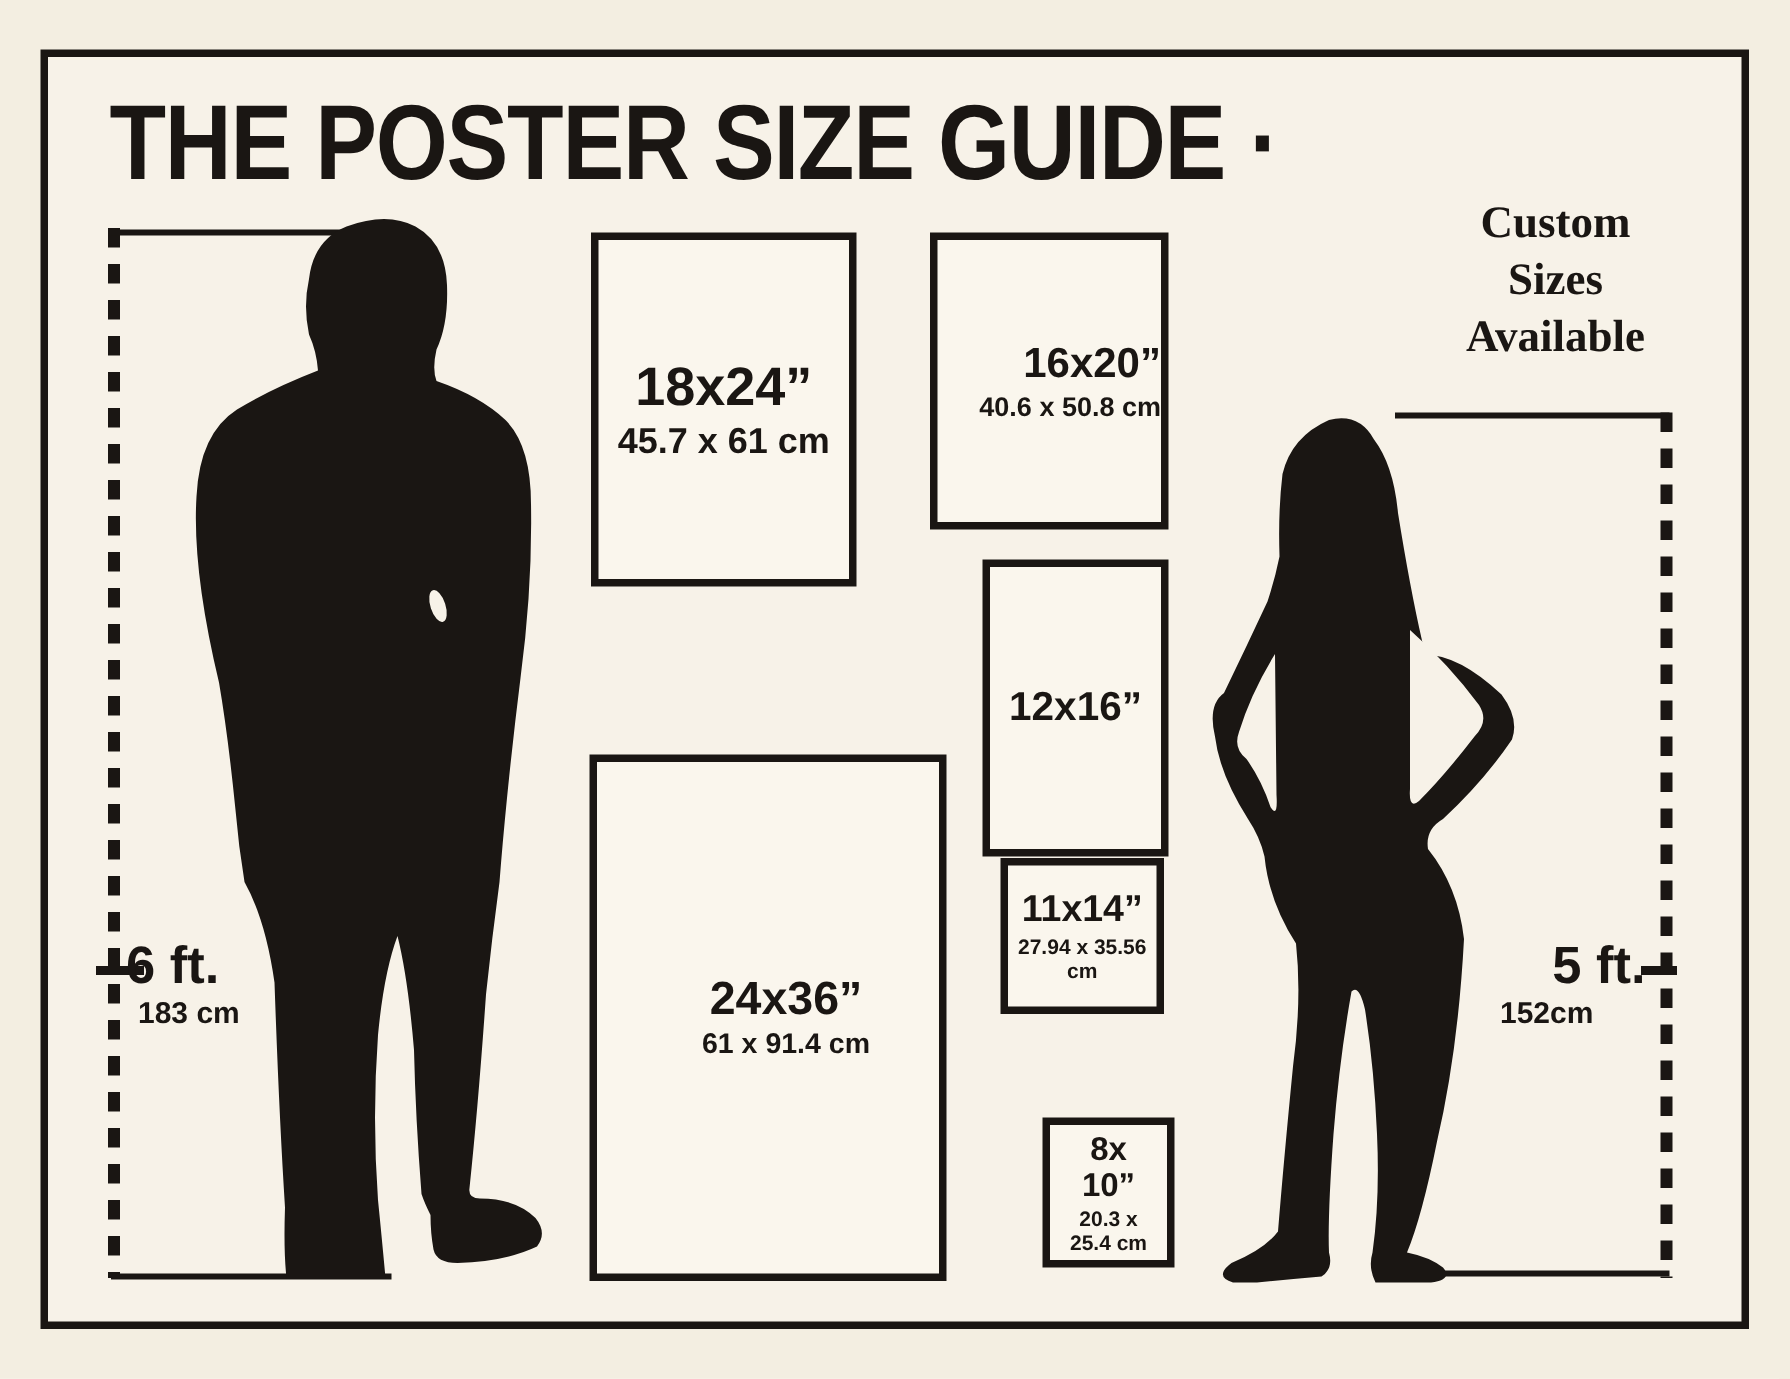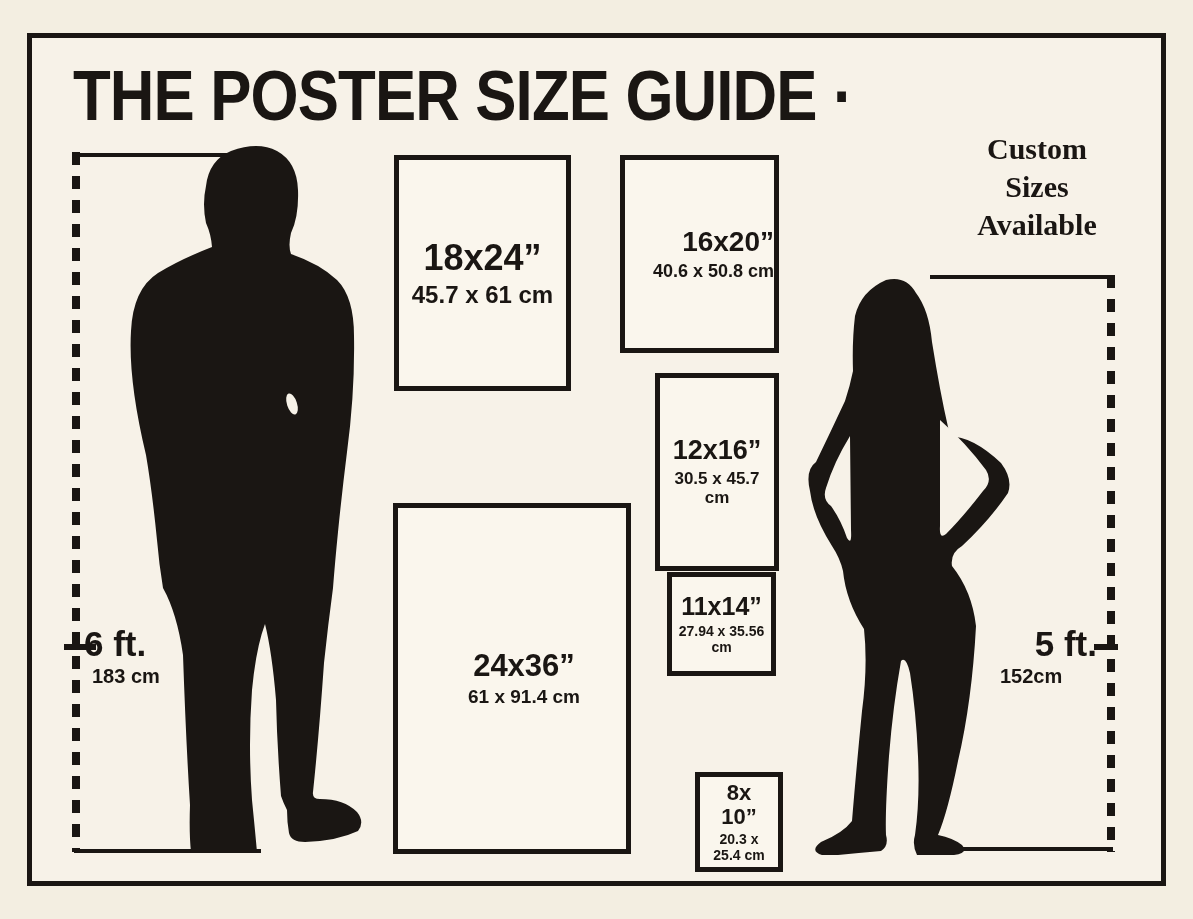--- a/index.html
+++ b/index.html
@@ -34,21 +34,21 @@
   .b18{left:394px;top:155px;width:177px;height:236px;}
   .b18 .in{font-size:36px;} .b18 .cm{font-size:24px;}
   .b16{left:620px;top:155px;width:159px;height:198px;align-items:flex-end;}
   .b16 .in{font-size:28px;} .b16 .cm{font-size:18px;}
   .b12{left:655px;top:373px;width:124px;height:198px;}
   .b12 .in{font-size:27px;} .b12 .cm{font-size:17px;}
   .b24{left:393px;top:503px;width:238px;height:351px;padding-left:24px;}
   .b24 .in{font-size:31px;} .b24 .cm{font-size:19px;}
   .b11{left:667px;top:572px;width:109px;height:104px;}
   .b11 .in{font-size:25px;} .b11 .cm{font-size:14px;}
-  .b8{left:695px;top:772px;width:88px;height:100px;}
+  .b8{left:695px;top:745px;width:88px;height:100px;}
   .b8 .in{font-size:22px;} .b8 .cm{font-size:14px;margin-top:1px;}
   .ft-label{position:absolute;font-size:35px;font-weight:800;line-height:1;}
   .cm-label{position:absolute;font-size:20px;font-weight:700;line-height:1;}
   .ft-left{left:84px;top:626px;}
   .cm-left{left:92px;top:666px;}
   .ft-right{left:1000px;top:626px;width:97px;text-align:right;}
   .cm-right{left:1000px;top:666px;width:97px;text-align:left;}
   svg.overlay{position:absolute;left:0;top:0;}
 </style>
 </head>
@@ -163,21 +163,20 @@
 <div class="size-box b18">
   <div class="in">18x24”</div>
   <div class="cm">45.7 x 61 cm</div>
 </div>
 <div class="size-box b16">
   <div class="in">16x20”</div>
   <div class="cm">40.6 x 50.8 cm</div>
 </div>
 <div class="size-box b12">
   <div class="in">12x16”</div>
-  <div class="cm">30.5 x 45.7 cm</div>
 </div>
 <div class="size-box b24">
   <div class="in">24x36”</div>
   <div class="cm">61 x 91.4 cm</div>
 </div>
 <div class="size-box b11">
   <div class="in">11x14”</div>
   <div class="cm">27.94 x 35.56 cm</div>
 </div>
 <div class="size-box b8">

